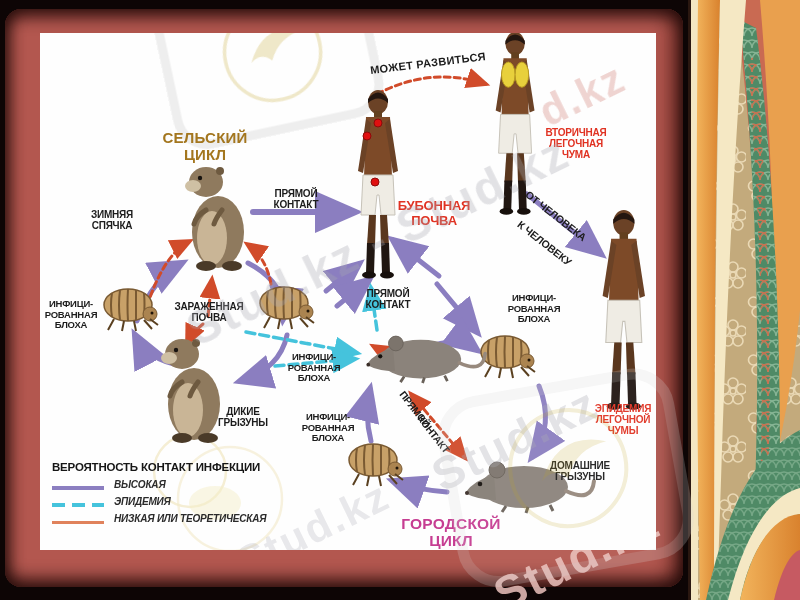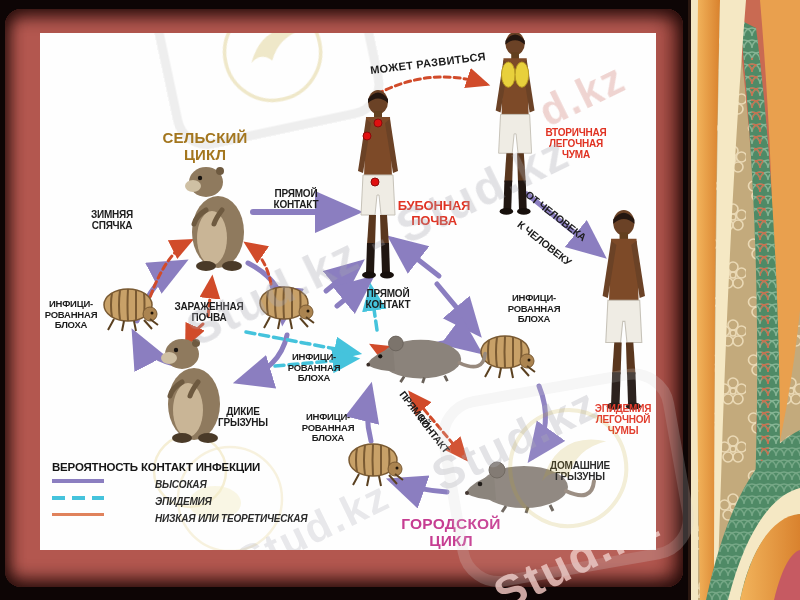--- a/index.html
+++ b/index.html
@@ -20,21 +20,21 @@
   .lbl.small{font-size:9.5px;}
   .lbl.red{color:#e03222;}
   .lbl.rural-title{font-size:15px;color:#a3761e;letter-spacing:.2px;}
   .lbl.urban-title{font-size:15.5px;color:#c63d92;letter-spacing:.2px;}
   .lbl.rot38{transform:rotate(38deg);transform-origin:left top;white-space:nowrap;font-size:10.5px;}
   .lbl.rot52{transform:rotate(52deg);transform-origin:left top;white-space:nowrap;font-size:10px;}
   .lbl.arc{transform:rotate(-7deg);font-size:11px;letter-spacing:.3px;}
   
   .legend{position:absolute;left:12px;top:428px;width:266px;z-index:3;}
   .legend-title{font-size:11.5px;font-weight:bold;color:#161616;letter-spacing:-.2px;}
-  .legend-row{display:flex;align-items:flex-start;margin-top:6px;gap:41px;}
+  .legend-row{display:flex;align-items:flex-end;margin-top:6px;}
   .legend-line{width:52px;flex:0 0 52px;}
   .line-high{height:4px;background:#8b7ec0;}
   .line-random{height:4px;background:repeating-linear-gradient(90deg,#45c3dc 0 13px,transparent 13px 20px);}
   .line-low{height:3px;background:#e0825c;}
   .legend-label{font-size:10px;font-style:italic;font-weight:bold;color:#2a2a2a;margin-left:10px;letter-spacing:-.2px;}
   
   .wm{position:absolute;font-weight:bold;letter-spacing:2px;transform:rotate(-26deg);
       transform-origin:left center;white-space:nowrap;pointer-events:none;}
   .wm.gray{color:#a9a9b2;opacity:.32;z-index:4;}
   .wm.pink{color:#ecc2bd;opacity:.85;z-index:1;}

